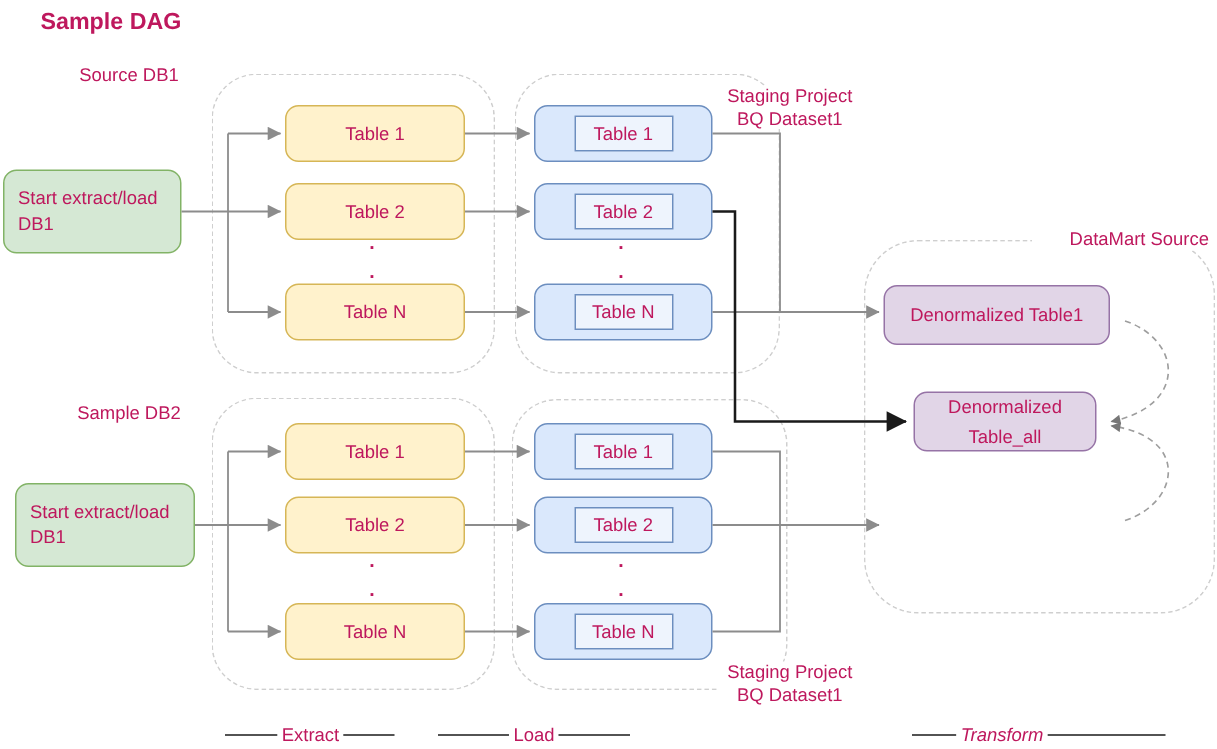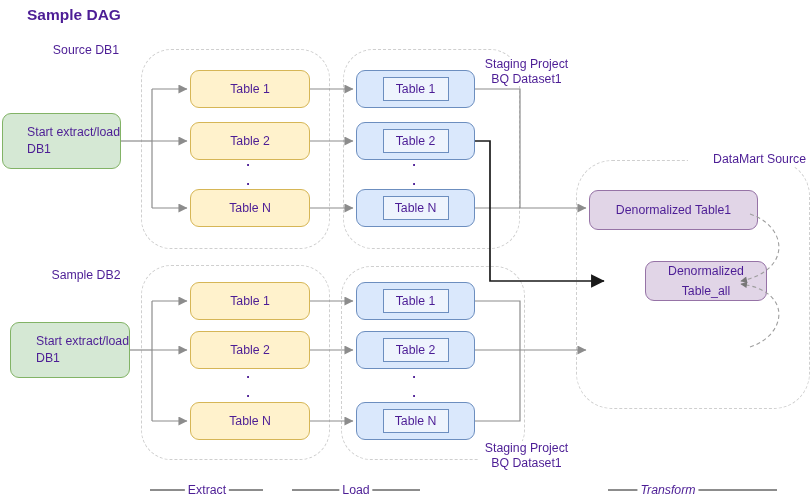--- a/index.html
+++ b/index.html
@@ -1,33 +1,33 @@
 <!DOCTYPE html>
 <html><head>
 <meta charset="utf-8">
 <style>
   html,body{margin:0;padding:0;background:#ffffff;}
   .canvas{
     position:relative;width:811px;height:499px;background:#fff;overflow:hidden;
-    font-family:"Liberation Sans","DejaVu Sans",sans-serif;color:#4c1d95;
+    font-family:"Liberation Sans","DejaVu Sans",sans-serif;color:#be185d;
   }
   .title{position:absolute;left:27px;top:6px;font-size:15.5px;font-weight:bold;}
   svg.wires{position:absolute;left:0;top:0;z-index:3;pointer-events:none;}
   .dashed{position:absolute;border:1.3px dashed #cfcfcf;border-radius:30px;z-index:1;background:transparent;}
   .box{position:absolute;z-index:2;display:flex;align-items:center;justify-content:center;
        font-size:12.3px;border-radius:9px;box-sizing:border-box;text-align:center;}
   .green{background:#d5e8d4;border:1px solid #82b366;}
   .green .stack{display:flex;flex-direction:column;align-items:flex-start;line-height:17px;}
-  .green{justify-content:flex-end;padding-left:9px;text-align:left;}
+  .green{justify-content:flex-start;padding-left:9px;text-align:left;}
   .yellow{background:#fff2cc;border:1px solid #d6b656;}
   .blue{background:#dae8fc;border:1px solid #6c8ebf;}
   .inner{display:flex;align-items:center;justify-content:center;width:64px;height:22px;
          background:#eef4fd;border:1px solid #6c8ebf;font-size:12.3px;}
   .purple{background:#e1d5e7;border:1px solid #9673a6;}
-  .purple.wrap{line-height:20px;padding:0 8px;margin-left:36px;}
+  .purple.wrap{line-height:20px;padding:0 8px;}
   .dots{position:absolute;z-index:2;display:flex;flex-direction:column;align-items:center;gap:9px;}
   .dots span{font-size:13px;font-weight:bold;line-height:10px;}
   .lbl{position:absolute;z-index:4;font-size:12.3px;line-height:14.5px;}
   .lbl.center{text-align:center;}
   .lbl.right{text-align:right;}
   .lbl.whitebg{background:#ffffff;}
   .phase{position:absolute;z-index:4;font-size:12.3px;background:#ffffff;padding:0 3px;
          transform:translate(-50%,-50%);}
 </style>
 </head>
@@ -170,20 +170,20 @@
     <div>Staging Project</div>
     <div>BQ Dataset1</div>
   </div>
 
   <div class="dashed" style="left:576px;top:160px;width:232px;height:247px;border-radius:36px;"></div>
 
   <div class="lbl right whitebg" style="left:688px;top:152px;width:118px;">
     <div>DataMart Source</div>
   </div>
 
-  <div class="box purple" style="left:589px;top:190px;width:169px;height:40px;">Denormalized Table1</div>
+  <div class="box purple" style="left:589px;top:190px;width:151px;height:40px;">Denormalized Table1</div>
   <div class="box purple wrap" style="left:609px;top:261px;width:122px;height:40px;">Denormalized Table_all</div>
 
   <div class="phase" style="left:207px;top:490px;">Extract</div>
   <div class="phase" style="left:356px;top:490px;">Load</div>
   <div class="phase" style="left:668px;top:490px;font-style:italic;">Transform</div>
 
 </div>
 
 </body></html>

